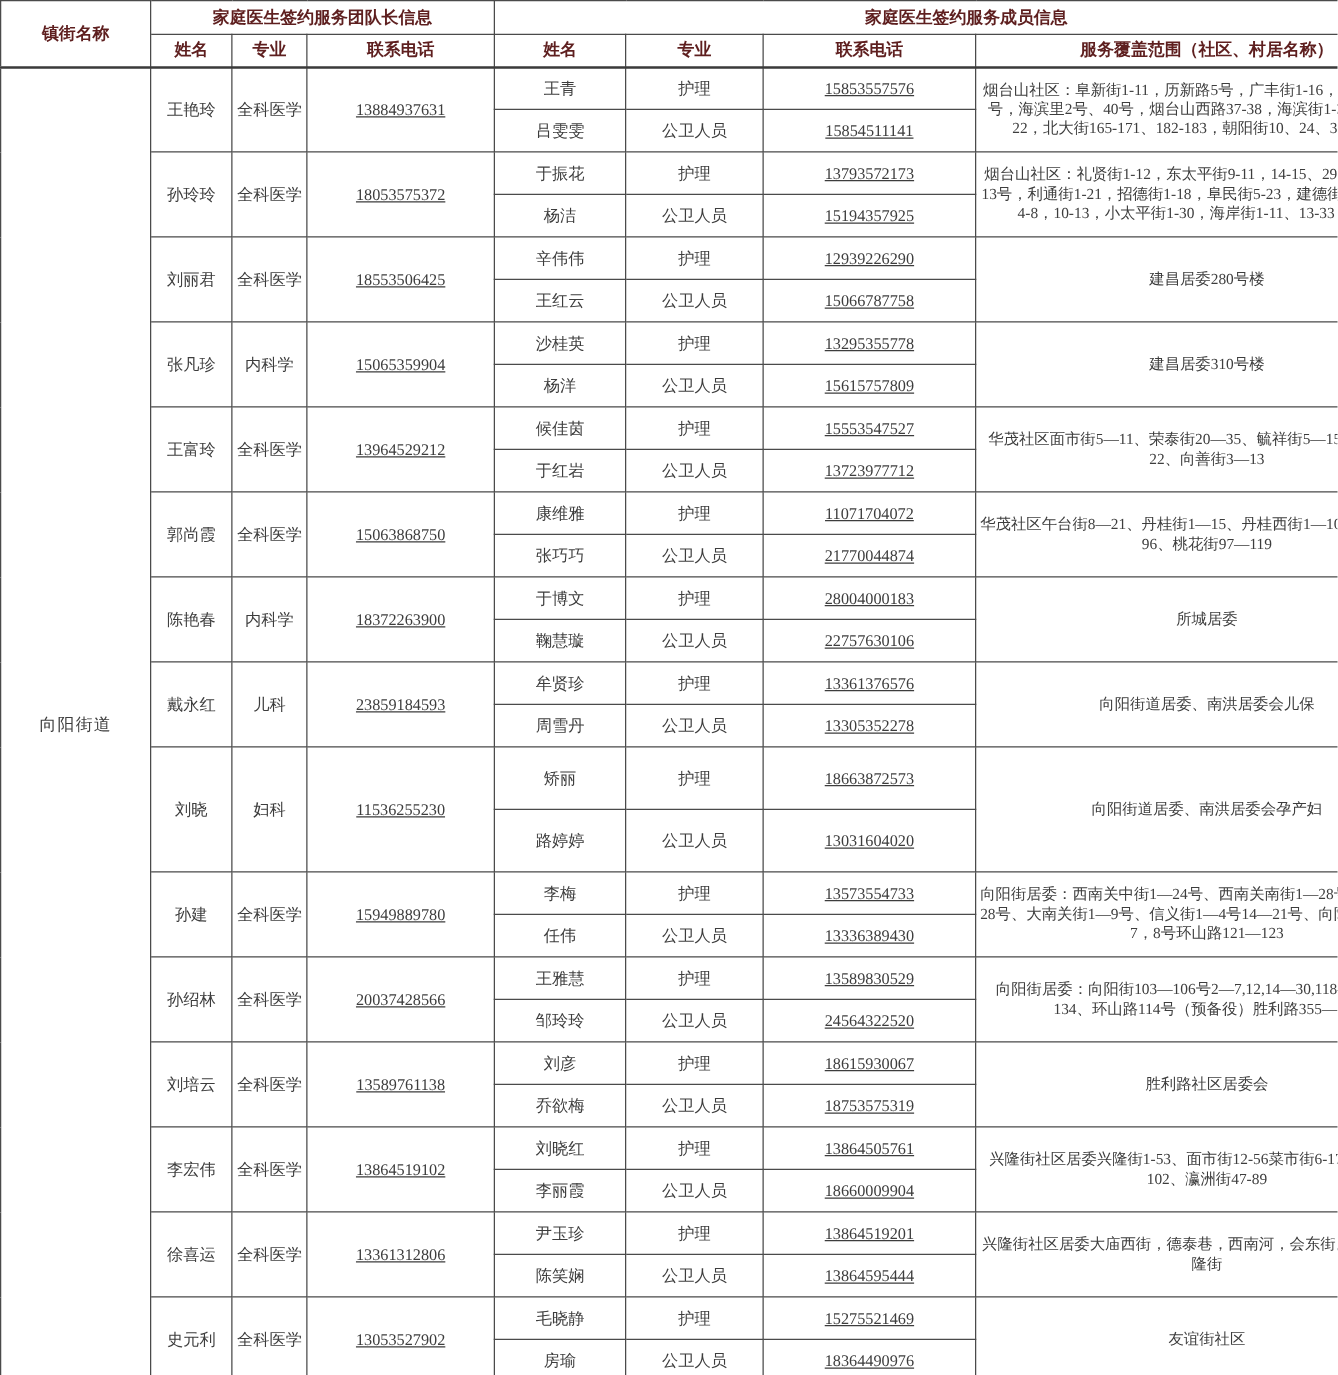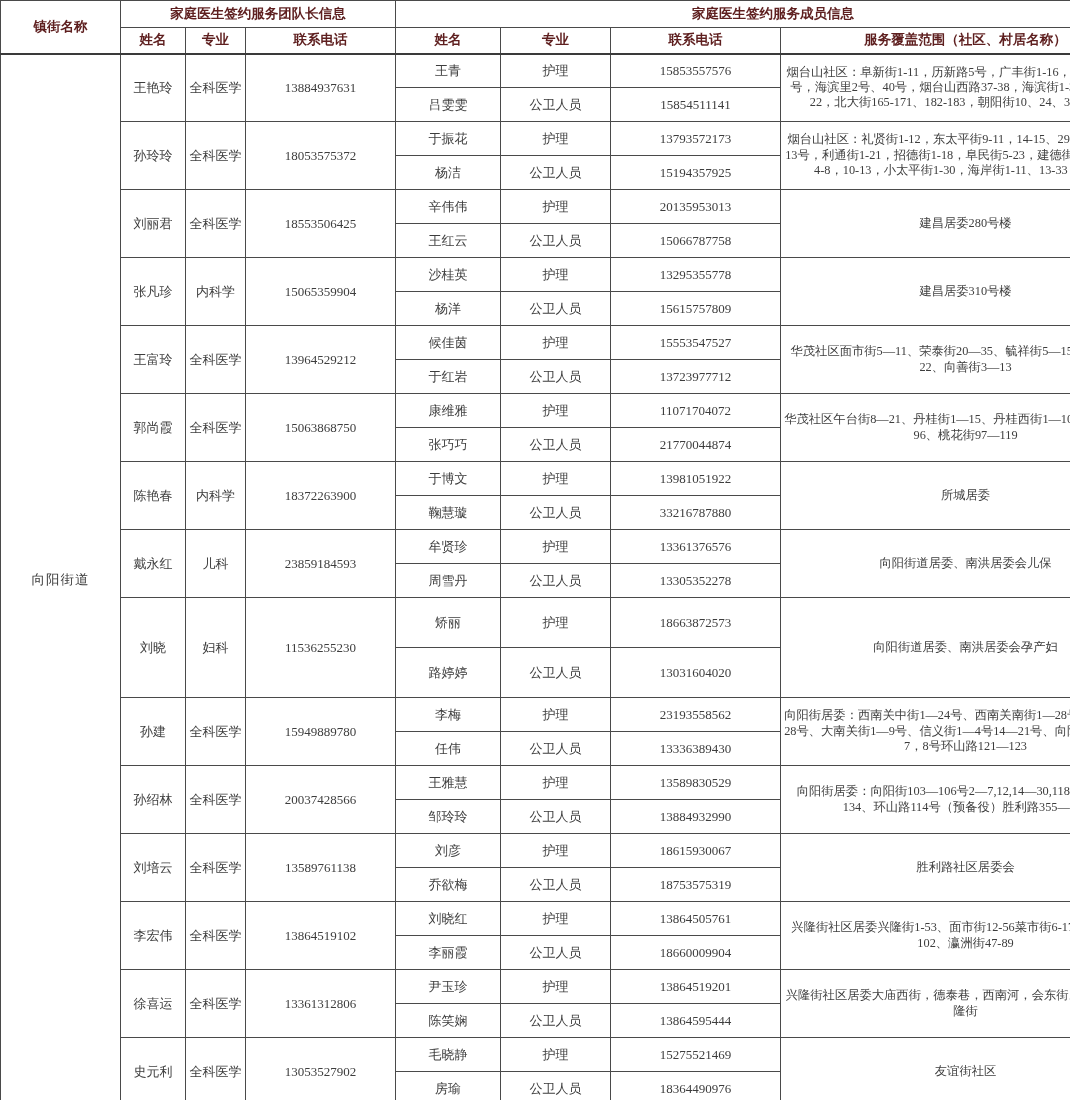--- a/index.html
+++ b/index.html
@@ -35,21 +35,21 @@
     font-weight:bold;
     font-size:13.5px;
   }
   thead tr.group-row{height:27px;}
   thead tr.cols-row{height:26px;}
   thead{border-bottom:2px solid #3a3a3a;}
   tbody td{font-size:13px;}
   tbody tr{height:34px;}
   tbody tr.tall{height:50px;}
   td.town{font-size:13.5px;letter-spacing:1px;}
-  td.num{font-size:13px;}
+  td.num{font-size:13px;text-decoration:underline;}
   td.coverage{
     font-size:12.3px;
     line-height:1.25;
     text-align:center;
     padding:1px 3px;
   }
 </style>
 </head>
 <body>
 
@@ -110,21 +110,21 @@
           <td>杨洁</td>
           <td>公卫人员</td>
           <td class="num">15194357925</td>
         </tr>
         <tr>
           <td rowspan="2">刘丽君</td>
           <td rowspan="2">全科医学</td>
           <td rowspan="2" class="num">18553506425</td>
           <td>辛伟伟</td>
           <td>护理</td>
-          <td class="num">20135953013</td>
+          <td class="num">12939226290</td>
           <td rowspan="2" class="coverage">建昌居委280号楼</td>
         </tr>
         <tr>
           <td>王红云</td>
           <td>公卫人员</td>
           <td class="num">15066787758</td>
         </tr>
         <tr>
           <td rowspan="2">张凡珍</td>
           <td rowspan="2">内科学</td>
@@ -166,27 +166,27 @@
           <td>张巧巧</td>
           <td>公卫人员</td>
           <td class="num">21770044874</td>
         </tr>
         <tr>
           <td rowspan="2">陈艳春</td>
           <td rowspan="2">内科学</td>
           <td rowspan="2" class="num">18372263900</td>
           <td>于博文</td>
           <td>护理</td>
-          <td class="num">13981051922</td>
+          <td class="num">28004000183</td>
           <td rowspan="2" class="coverage">所城居委</td>
         </tr>
         <tr>
           <td>鞠慧璇</td>
           <td>公卫人员</td>
-          <td class="num">33216787880</td>
+          <td class="num">22757630106</td>
         </tr>
         <tr>
           <td rowspan="2">戴永红</td>
           <td rowspan="2">儿科</td>
           <td rowspan="2" class="num">23859184593</td>
           <td>牟贤珍</td>
           <td>护理</td>
           <td class="num">13361376576</td>
           <td rowspan="2" class="coverage">向阳街道居委、南洪居委会儿保</td>
         </tr>
@@ -208,41 +208,41 @@
           <td>路婷婷</td>
           <td>公卫人员</td>
           <td class="num">13031604020</td>
         </tr>
         <tr>
           <td rowspan="2">孙建</td>
           <td rowspan="2">全科医学</td>
           <td rowspan="2" class="num">15949889780</td>
           <td>李梅</td>
           <td>护理</td>
-          <td class="num">23193558562</td>
+          <td class="num">13573554733</td>
           <td rowspan="2" class="coverage">向阳街居委：西南关中街1—24号、西南关南街1—28号、延估里1—28号、大南关街1—9号、信义街1—4号14—21号、向阳里1—35号付7，8号环山路121—123</td>
         </tr>
         <tr>
           <td>任伟</td>
           <td>公卫人员</td>
           <td class="num">13336389430</td>
         </tr>
         <tr>
           <td rowspan="2">孙绍林</td>
           <td rowspan="2">全科医学</td>
           <td rowspan="2" class="num">20037428566</td>
           <td>王雅慧</td>
           <td>护理</td>
           <td class="num">13589830529</td>
           <td rowspan="2" class="coverage">向阳街居委：向阳街103—106号2—7,12,14—30,118—127,132—134、环山路114号（预备役）胜利路355—359</td>
         </tr>
         <tr>
           <td>邹玲玲</td>
           <td>公卫人员</td>
-          <td class="num">13884932990</td>
+          <td class="num">24564322520</td>
         </tr>
         <tr>
           <td rowspan="2">刘培云</td>
           <td rowspan="2">全科医学</td>
           <td rowspan="2" class="num">13589761138</td>
           <td>刘彦</td>
           <td>护理</td>
           <td class="num">18615930067</td>
           <td rowspan="2" class="coverage">胜利路社区居委会</td>
         </tr>

